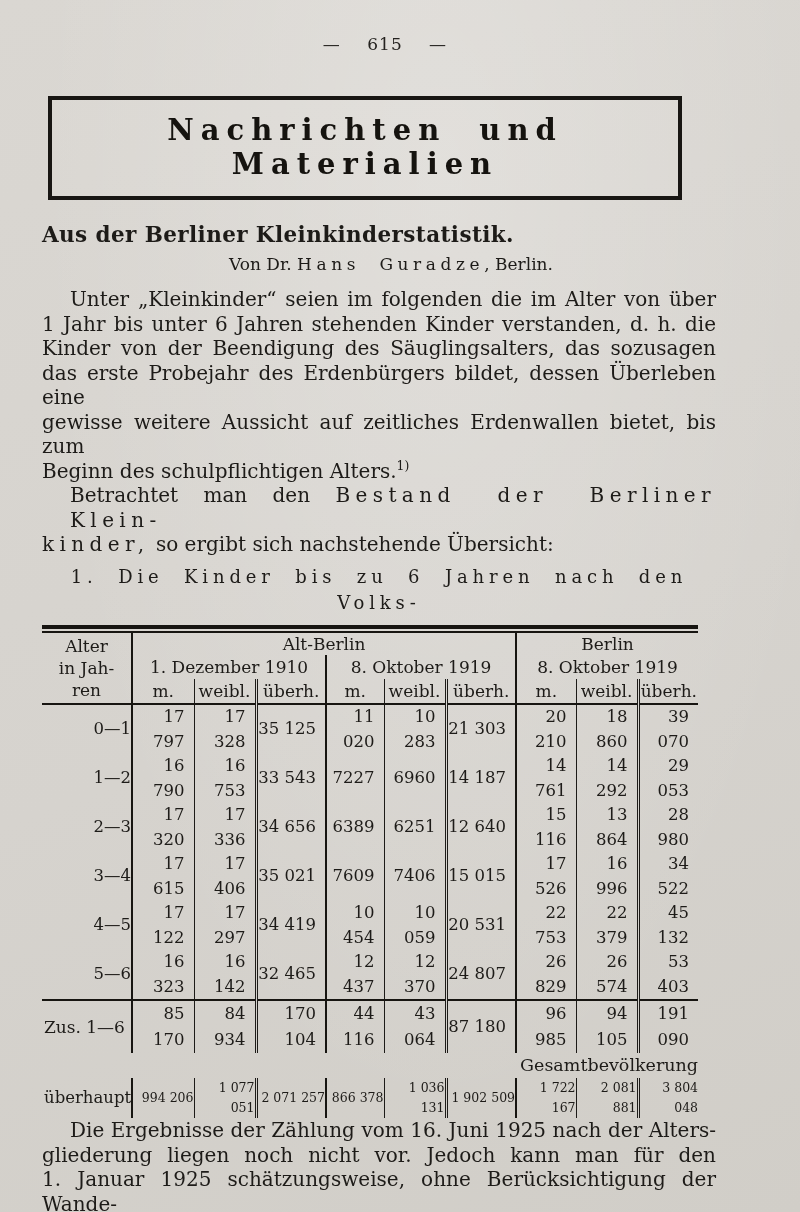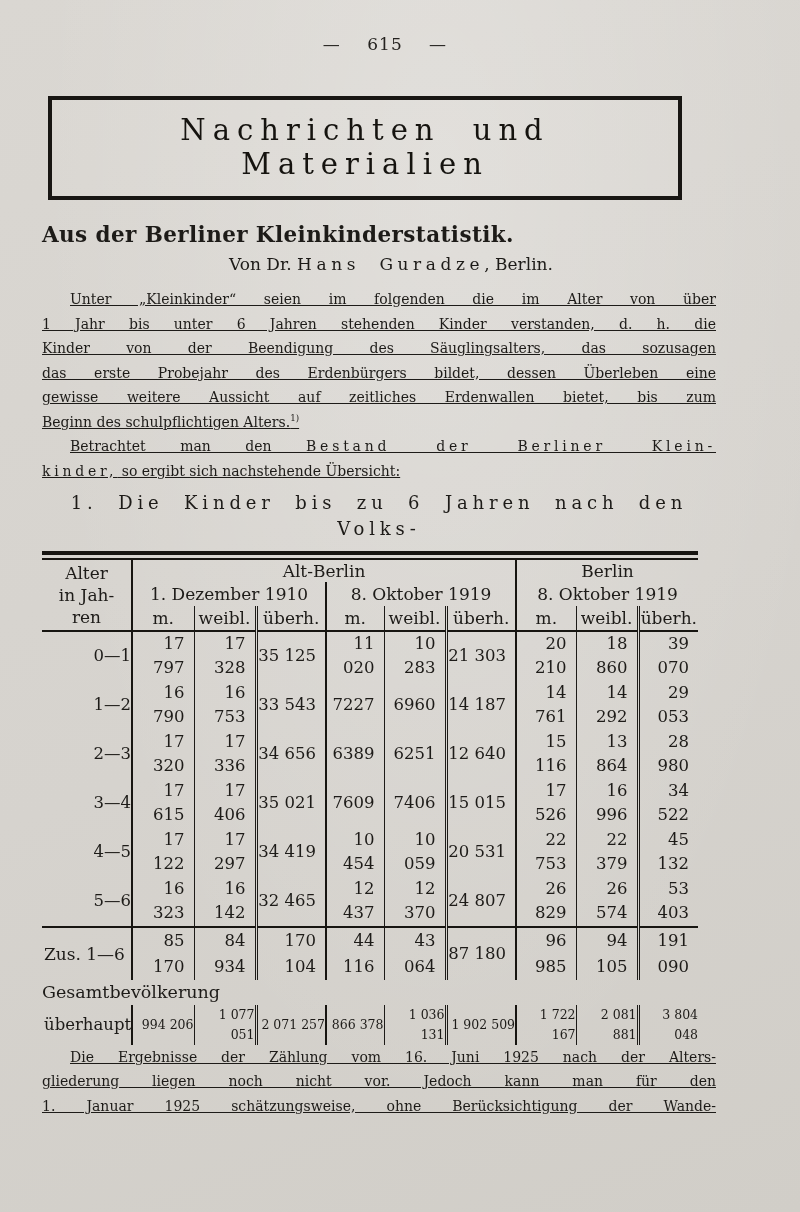--- a/index.html
+++ b/index.html
@@ -12,30 +12,30 @@
     color:#1d1b18;
     -webkit-font-smoothing:antialiased;
   }
   .page{padding-top:34px;}
   .pageno{
     text-align:center;font-size:17px;letter-spacing:1px;word-spacing:20px;
     padding-right:30px;color:#24221f;
   }
   .banner{
     margin:42px 118px 0 48px;border:4px solid #181613;
-    padding:13px 4px 15px 4px;text-align:center;background:rgba(255,255,255,0.04);
+    padding:13px 4px 15px 4px;text-align:center;background:rgba(255,255,255,0.04);font-weight:bold;
   }
   .banner-text{font-size:29px;letter-spacing:7px;word-spacing:16px;color:#15130f;}
   .title{
     margin:22px 60px 0 42px;text-align:left;
     font-size:21.5px;font-weight:bold;letter-spacing:0.4px;
   }
   .byline{margin:7px 60px 0 42px;text-align:center;font-size:17px;}
   .sp{letter-spacing:0.27em;word-spacing:0.55em;}
-  .para{margin:0 84px 0 42px;font-size:14px;line-height:24.5px;text-decoration:underline;}
+  .para{margin:0 84px 0 42px;font-size:20px;line-height:24.5px;}
   .para.first{margin-top:13px;}
   .jline{text-align:justify;text-align-last:justify;}
   .jline.last{text-align-last:left;}
   .indent{padding-left:28px;}
   sup.fnmark{font-size:0.62em;vertical-align:super;line-height:0;}
   .heading1{margin:7px 84px 0 42px;font-size:18px;line-height:26px;text-align:center;}
   
   .table-wrap{
     margin:9px 0 0 42px;width:656px;
     border-top:4px solid #171511;padding-top:2.5px;
@@ -53,21 +53,21 @@
     border-right:2.5px solid #171511;border-bottom:2.5px solid #171511;
   }
   .bl-thick{border-left:2.5px solid #171511;}
   .bl-thin{border-left:1px solid #1d1b18;}
   .bl-dbl{border-left:3px double #1d1b18;}
   .drow td{font-size:16.5px;line-height:24.5px;}
   .drow td.num,.zrow td.num{text-align:right;padding-right:9px;}
   td.age{text-align:right;}
   .zrow td{border-top:2px solid #171511;font-size:16.5px;line-height:26px;}
   .zrow td.zlabel{text-align:left;font-size:17px;padding-left:2px;white-space:nowrap;}
-  .gpop td{font-size:17.5px;line-height:25px;text-align:left;padding-top:2px;}
+  .gpop td{font-size:17.5px;line-height:25px;text-align:right;padding-top:2px;}
   .prow td{font-size:12.5px;line-height:20px;text-align:right;padding-right:6px;}
   .prow td.plabel{font-size:16.5px;text-align:left;padding-left:2px;}
 </style>
 </head>
 <body>
 
 <div class="page">
 
   <div class="pageno">— 615 —</div>
 

